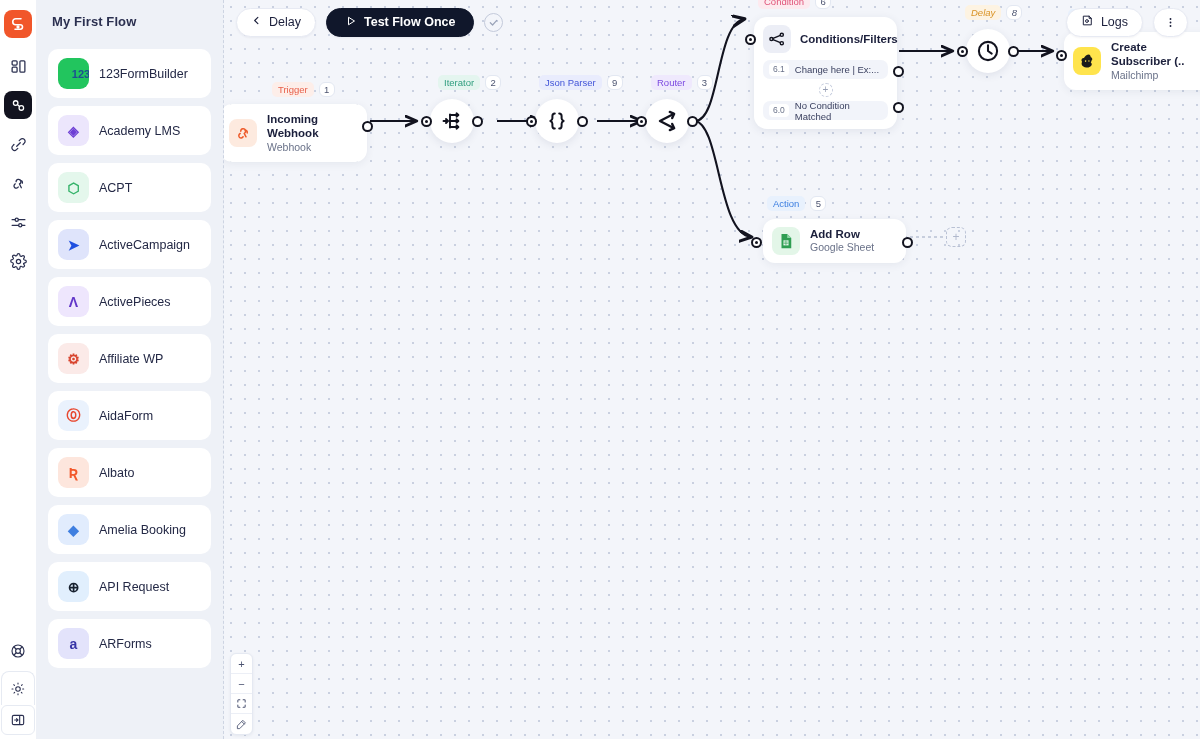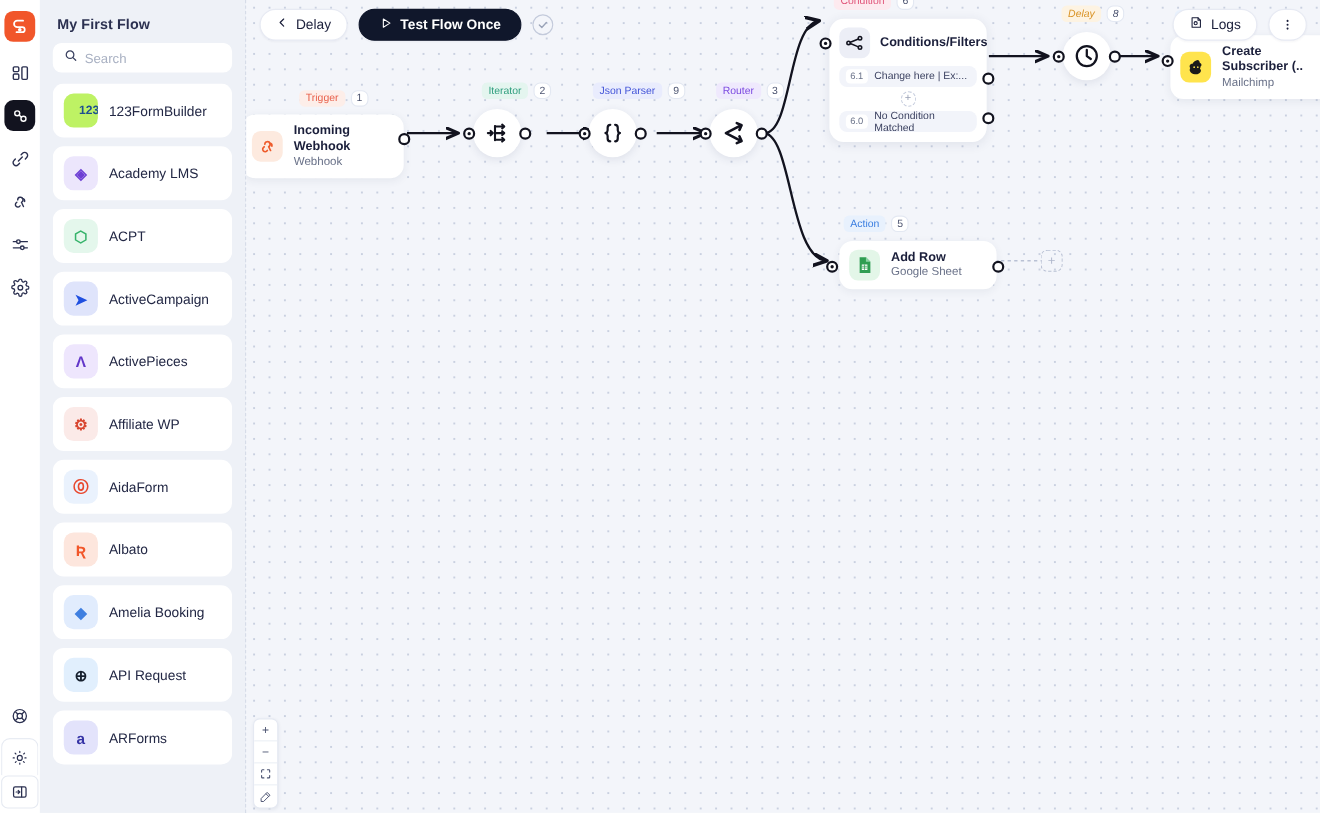--- a/index.html
+++ b/index.html
@@ -233,34 +233,25 @@
             <path d="M14.5 5v14"></path>
             <path d="M7 12h4.5M9.8 9.8L12 12l-2.2 2.2" stroke-linecap="round"></path>
         </svg>
       </div>
     </div>
   </div>
 
   <div class="panel">
     <div class="panel-title">My First Flow</div>
 
-    <div class="search">
-      <span>
-        <svg width="13" height="13" viewBox="0 0 24 24" fill="none" stroke="#3a4160" stroke-width="2.1" stroke-linecap="round">
-          <circle cx="10.5" cy="10.5" r="6.4"></circle>
-            <path d="M15.4 15.4L20 20"></path>
-        </svg>
-      </span>
-      <input type="text" value="" placeholder="Search" style="">
-    </div>
 
 
     <div class="app-list" id="app-list">
         <div class="app-item">
-          <div class="app-ico" style="background: #bef264; color: rgb(29, 79, 145); font-size: 11px; padding-left: 15px;">123</div>
+          <div class="app-ico" style="background: #22c55e; color: rgb(29, 79, 145); font-size: 11px; padding-left: 15px;">123</div>
           <div class="app-name">123FormBuilder</div>
         </div>
         <div class="app-item">
           <div class="app-ico" style="background: rgb(236, 230, 252); color: rgb(109, 63, 212);">◈</div>
           <div class="app-name">Academy LMS</div>
         </div>
         <div class="app-item">
           <div class="app-ico" style="background: rgb(228, 247, 236); color: rgb(53, 179, 106);">⬡</div>
           <div class="app-name">ACPT</div>
         </div>

